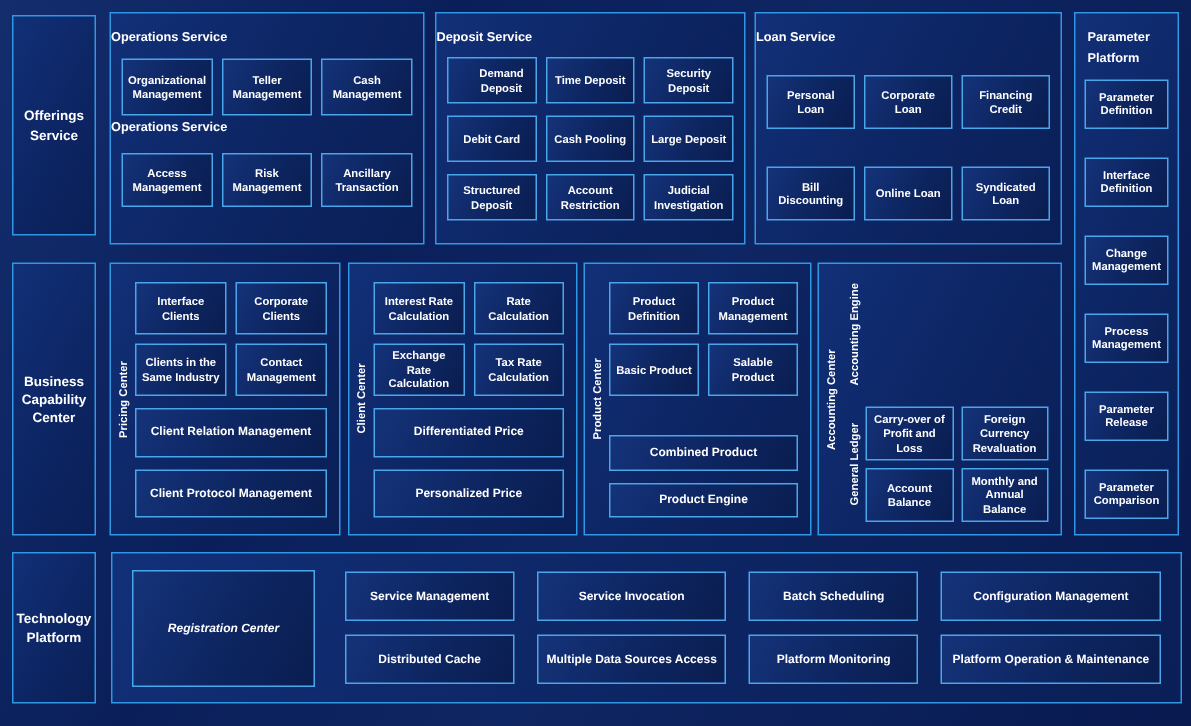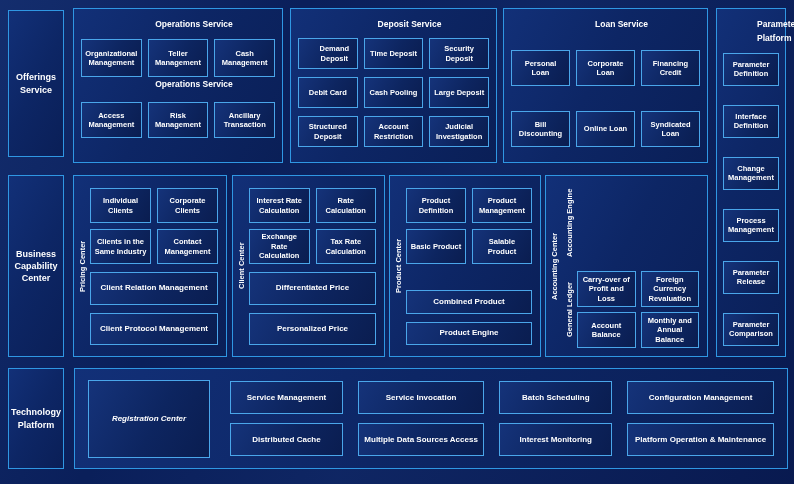--- a/index.html
+++ b/index.html
@@ -24,21 +24,21 @@
     background:linear-gradient(118deg,#123078 0%,#0d2665 50%,#0a1f57 100%);
     display:flex;align-items:center;justify-content:center;text-align:center;
     font-weight:bold;font-size:9px;line-height:1.35;padding:4px;
   }
   .box{
     box-sizing:border-box;border:1.3px solid #4aa6ea;
     background:linear-gradient(118deg,#15337a 0%,#0d2560 55%,#0a1d50 100%);
     display:flex;align-items:center;justify-content:center;text-align:center;
     font-weight:bold;font-size:7.5px;line-height:1.25;padding:2px 3px;
   }
-  .title{text-align:center;font-weight:bold;font-size:8.5px;line-height:1.3;padding-left:32px;}
+  .title{text-align:left;font-weight:bold;font-size:8.5px;line-height:1.3;}
   .hrow{display:flex;gap:6px;}
   .hrow .box{flex:1;}
   .grid3{display:grid;grid-template-columns:1fr 1fr 1fr;gap:8px 6px;}
   .grid2{display:grid;grid-template-columns:1fr 1fr;gap:6px;}
   .vlabel{
     writing-mode:vertical-rl;transform:rotate(180deg);
     display:flex;align-items:center;justify-content:center;
     font-weight:bold;font-size:7.5px;width:16px;flex:0 0 auto;text-align:center;
   }
   .mid{top:175px;height:182px;display:flex;}
@@ -112,21 +112,21 @@
   <div class="box param-box">Change Management</div>
   <div class="box param-box">Process Management</div>
   <div class="box param-box">Parameter Release</div>
   <div class="box param-box">Parameter Comparison</div>
 </div>
 
 <div class="panel mid" style="left:73px;width:154px;">
   <div class="vlabel">Pricing Center</div>
   <div class="mid-content">
     <div class="grid2">
-      <div class="box">Individual Clients</div>
+      <div class="box">Interface Clients</div>
       <div class="box">Corporate Clients</div>
       <div class="box">Clients in the Same Industry</div>
       <div class="box">Contact Management</div>
     </div>
     <div class="box wide" style="margin-top:8px;">Client Relation Management</div>
     <div class="box wide" style="margin-top:8px;">Client Protocol Management</div>
   </div>
 </div>
 
 <div class="panel mid" style="left:232px;width:153px;">
@@ -177,16 +177,16 @@
 
 <div class="panel" style="left:74px;top:368px;width:714px;height:101px;display:flex;align-items:center;">
   <div class="box" style="width:122px;height:78px;margin-left:13px;flex:0 0 auto;font-size:8px;font-style:italic;">Registration Center</div>
   <div class="bottom-grid" style="flex:1;margin:0 13px 0 20px;">
     <div class="box">Service Management</div>
     <div class="box">Service Invocation</div>
     <div class="box">Batch Scheduling</div>
     <div class="box">Configuration Management</div>
     <div class="box">Distributed Cache</div>
     <div class="box">Multiple Data Sources Access</div>
-    <div class="box">Interest Monitoring</div>
+    <div class="box">Platform Monitoring</div>
     <div class="box">Platform Operation &amp; Maintenance</div>
   </div>
 </div>
 
 </body></html>

